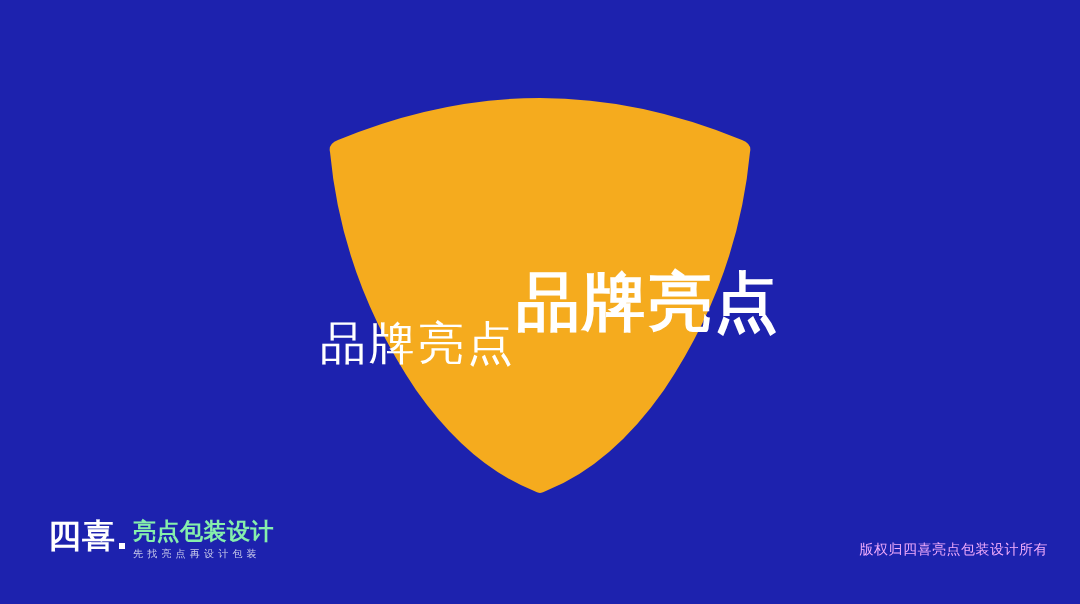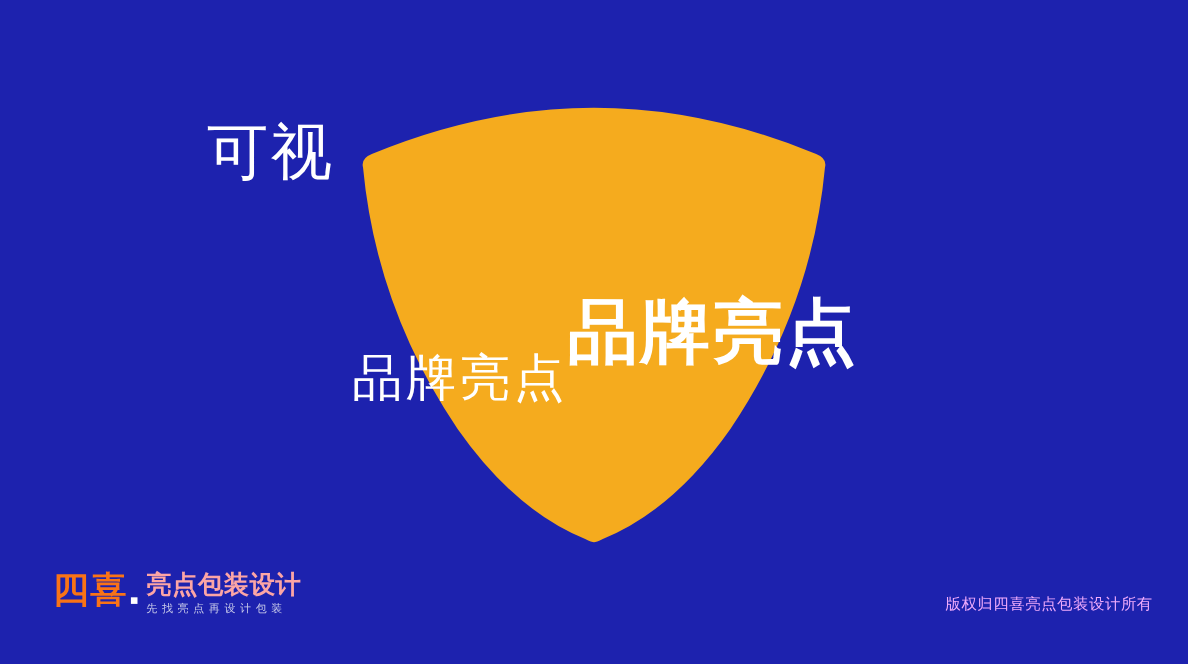--- a/index.html
+++ b/index.html
@@ -91,41 +91,41 @@
   }
   .logo-mark {
     display: flex;
     align-items: center;
     height: 40px;
   }
   .logo-mark .logo-char {
     font-size: 33px;
     line-height: 36px;
     font-weight: 700;
-    color: #f97316;
+    color: #ffffff;
     letter-spacing: 1px;
   }
   .logo-mark .logo-dot {
     width: 6px;
     height: 6px;
     background: #FFFFFF;
     margin-left: 3px;
     margin-top: 20px;
   }
   .logo-words {
     display: flex;
     flex-direction: column;
     margin-left: 8px;
     padding-top: 3px;
   }
   .logo-words .logo-title {
     font-size: 23px;
     line-height: 25px;
     font-weight: 700;
-    color: #fca5a5;
+    color: #86efac;
     letter-spacing: 0.5px;
     white-space: nowrap;
   }
   .logo-words .logo-tagline {
     margin-top: 4px;
     font-size: 10px;
     line-height: 12px;
     font-weight: 400;
     color: #C9CBEA;
     letter-spacing: 4.2px;
@@ -163,21 +163,20 @@
                Q 148 374 96 300
                Q 22 190 10 62 Z"></path>
     </svg>
   </div>
 
   <div id="shield-text">
     <div class="shield-line-1">品牌亮点</div>
     <div class="shield-line-2">品牌亮点</div>
   </div>
 
-  <div class="corner-label" id="label-left">可视</div>
 
   <div id="brand-logo">
     <div class="logo-mark">
       <span class="logo-char">四喜</span>
       <span class="logo-dot"></span>
     </div>
     <div class="logo-words">
       <span class="logo-title">亮点包装设计</span>
       <span class="logo-tagline">先找亮点再设计包装</span>
     </div>

